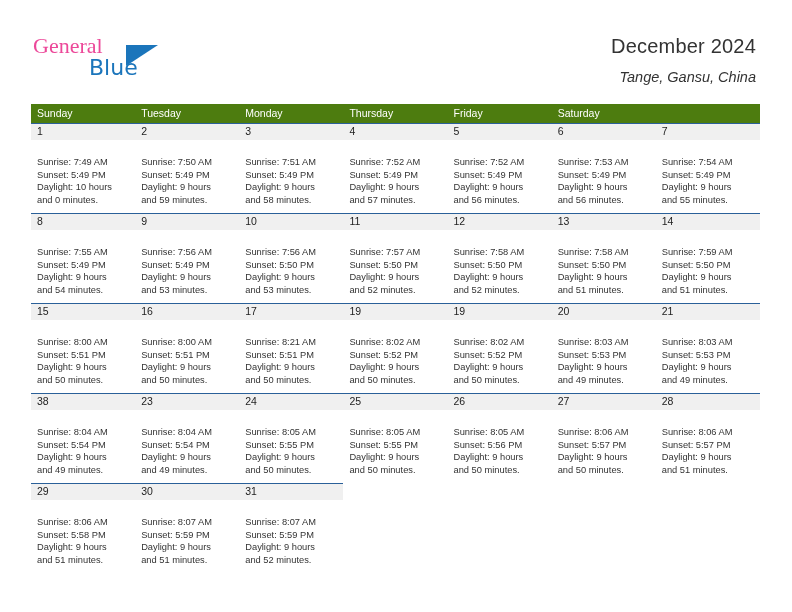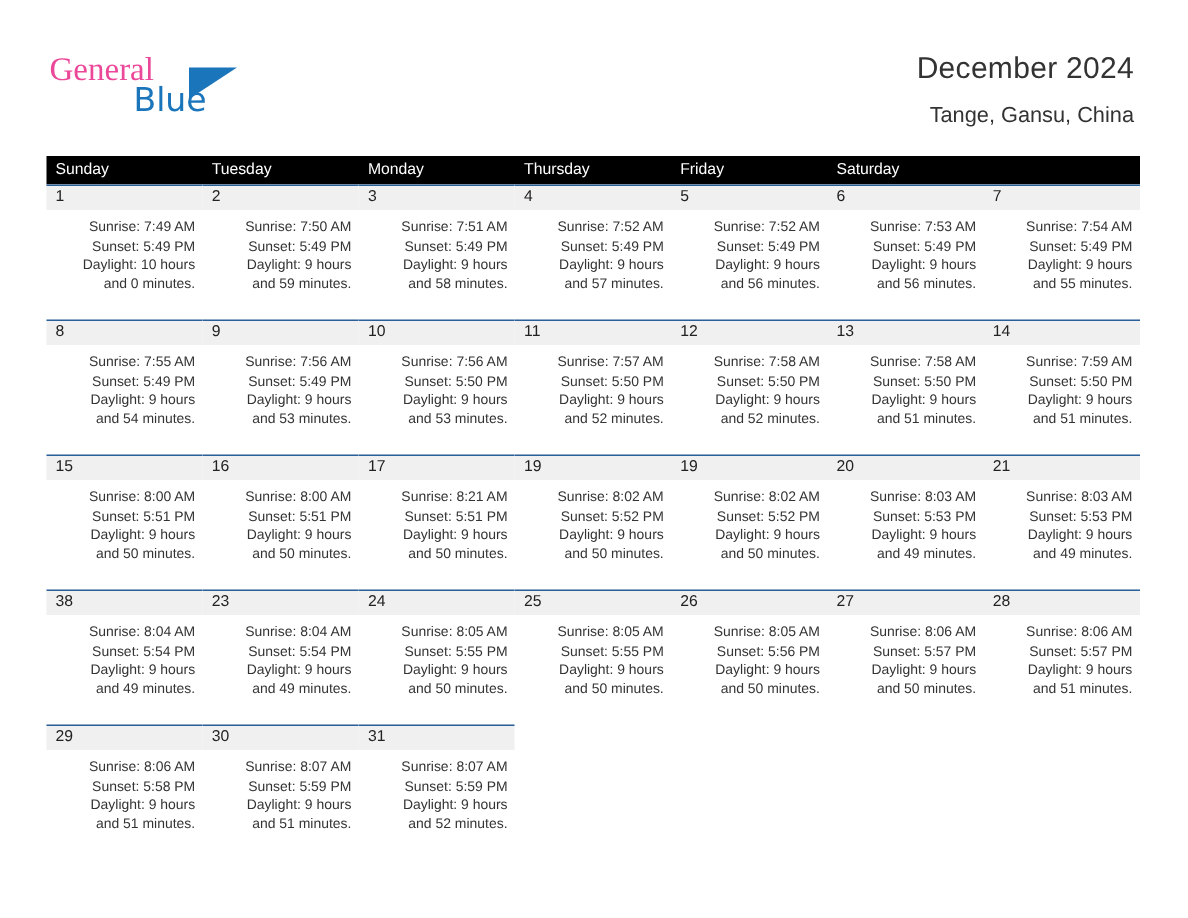--- a/index.html
+++ b/index.html
@@ -81,35 +81,36 @@
     line-height: 32px;
     letter-spacing: 0.2px;
     white-space: nowrap;
   }
   .cal-location {
     margin-top: 6px;
     font-size: 14.5px;
     color: #333333;
     line-height: 18px;
     white-space: nowrap;
+    font-style: italic;
   }
 
   
   .calendar {
     position: absolute;
     left: 31px;
     top: 104px;
     width: 729px;
   }
 
   .dow-row {
     display: flex;
     width: 729px;
     height: 19px;
-    background: #000000;
+    background: #4d7c0f;
   }
   .dow {
     width: 104.14px;
     height: 19px;
     box-sizing: border-box;
     padding-left: 6px;
     color: #ffffff;
     font-size: 10.5px;
     line-height: 19px;
     white-space: nowrap;
@@ -136,22 +137,21 @@
     box-sizing: border-box;
     padding-left: 6px;
   }
   .daynum {
     font-size: 10.5px;
     color: #222222;
     line-height: 15.5px;
     display: block;
   }
   .daybody {
-    padding: 5px 5px 0 6px;
-    text-align: right;
+    padding: 16px 5px 0 6px;
   }
   .dayline {
     font-size: 9.3px;
     color: #333333;
     line-height: 12.6px;
     white-space: nowrap;
   }
 </style>
 </head>
 <body>

